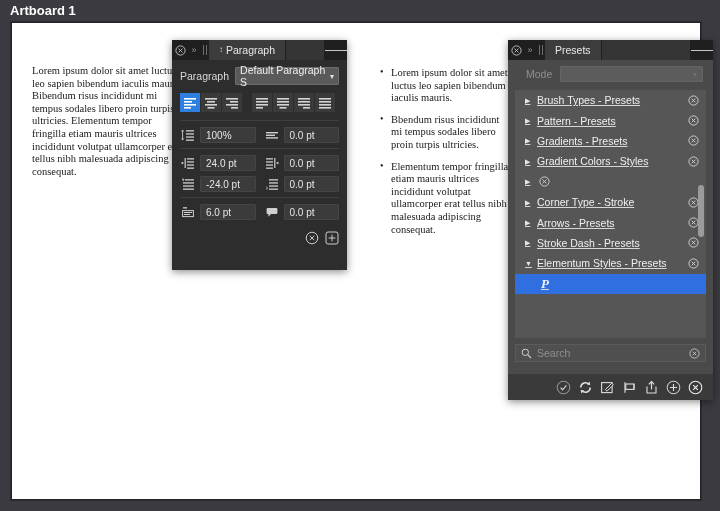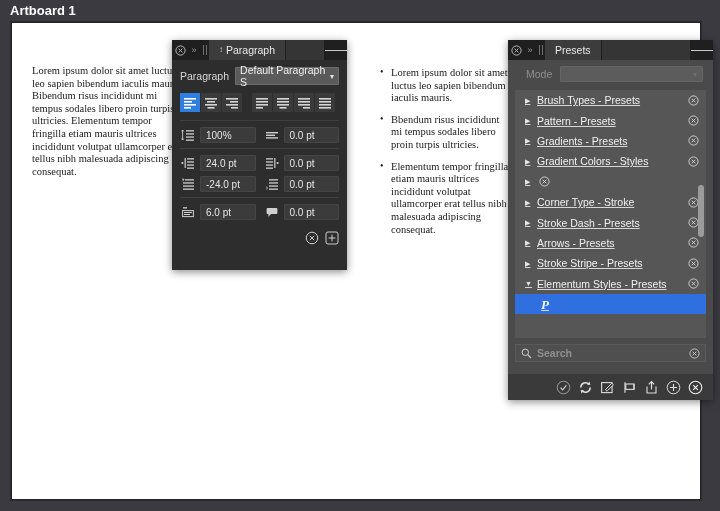--- a/index.html
+++ b/index.html
@@ -216,21 +216,20 @@
   }
 
   .search-row {
     margin: 6px 7px 0 7px;
     height: 18px;
     background: #4f4f4f;
     border: 1px solid #5a5a5a;
     display: flex; align-items: center;
     padding: 0 5px;
     gap: 5px;
-    font-weight: bold;
   }
   .search-row .ph { flex:1; color:#8f8f8f; font-size:10.5px; }
 
   .presets-footer {
     position:absolute; left:0; right:0; bottom:0;
     height: 26px;
     background:#3a3a3a;
     display:flex; align-items:center; justify-content:flex-end;
     gap: 7px; padding-right: 10px;
   }
@@ -583,50 +582,40 @@
           <span class="xbtn">
               <svg width="11" height="11" viewBox="0 0 11 11">
                 <circle cx="5.5" cy="5.5" r="4.6" fill="none" stroke="#d8d8d8" stroke-width=".9"></circle>
                 <path d="M3.7 3.7 L7.3 7.3 M7.3 3.7 L3.7 7.3" stroke="#d8d8d8" stroke-width=".9"></path>
               </svg>
             </span>
         </div>
 
         <div class="preset-row">
           <span class="tri">▶</span>
+          <span class="nm">Arrows - Presets</span>
+          <span class="xbtn">
+              <svg width="11" height="11" viewBox="0 0 11 11">
+                <circle cx="5.5" cy="5.5" r="4.6" fill="none" stroke="#d8d8d8" stroke-width=".9"></circle>
+                <path d="M3.7 3.7 L7.3 7.3 M7.3 3.7 L3.7 7.3" stroke="#d8d8d8" stroke-width=".9"></path>
+              </svg>
+            </span>
+        </div>
+
+        <div class="preset-row">
+          <span class="tri">▶</span>
           <span class="nm">Stroke Dash - Presets</span>
           <span class="xbtn">
               <svg width="11" height="11" viewBox="0 0 11 11">
                 <circle cx="5.5" cy="5.5" r="4.6" fill="none" stroke="#d8d8d8" stroke-width=".9"></circle>
                 <path d="M3.7 3.7 L7.3 7.3 M7.3 3.7 L3.7 7.3" stroke="#d8d8d8" stroke-width=".9"></path>
               </svg>
             </span>
         </div>
 
-        <div class="preset-row">
-          <span class="tri">▶</span>
-          <span class="nm">Arrows - Presets</span>
-          <span class="xbtn">
-              <svg width="11" height="11" viewBox="0 0 11 11">
-                <circle cx="5.5" cy="5.5" r="4.6" fill="none" stroke="#d8d8d8" stroke-width=".9"></circle>
-                <path d="M3.7 3.7 L7.3 7.3 M7.3 3.7 L3.7 7.3" stroke="#d8d8d8" stroke-width=".9"></path>
-              </svg>
-            </span>
-        </div>
-
-        <div class="preset-row">
-          <span class="tri">▶</span>
-          <span class="nm">Stroke Stripe - Presets</span>
-          <span class="xbtn">
-              <svg width="11" height="11" viewBox="0 0 11 11">
-                <circle cx="5.5" cy="5.5" r="4.6" fill="none" stroke="#d8d8d8" stroke-width=".9"></circle>
-                <path d="M3.7 3.7 L7.3 7.3 M7.3 3.7 L3.7 7.3" stroke="#d8d8d8" stroke-width=".9"></path>
-              </svg>
-            </span>
-        </div>
 
 
         <div class="preset-row">
           <span class="tri">▼</span>
           <span class="nm">Elementum Styles - Presets</span>
           <span class="xbtn">
               <svg width="11" height="11" viewBox="0 0 11 11">
                 <circle cx="5.5" cy="5.5" r="4.6" fill="none" stroke="#d8d8d8" stroke-width=".9"></circle>
                 <path d="M3.7 3.7 L7.3 7.3 M7.3 3.7 L3.7 7.3" stroke="#d8d8d8" stroke-width=".9"></path>
               </svg>

